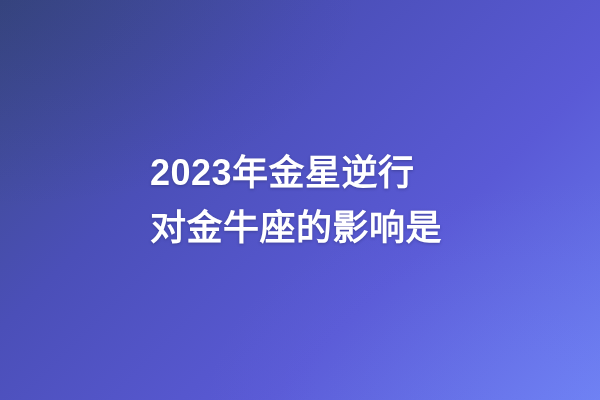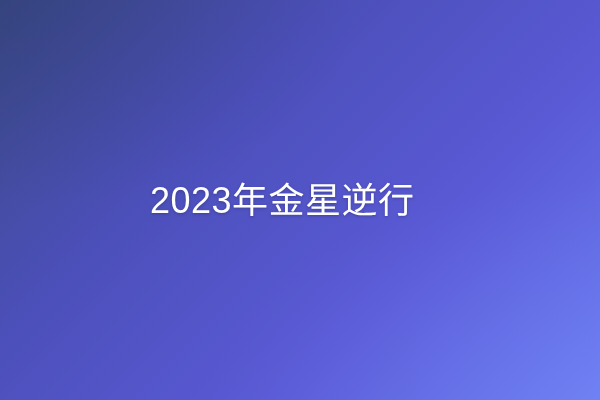--- a/index.html
+++ b/index.html
@@ -41,33 +41,34 @@
   }
 
   
   .headline {
     position: relative;
     z-index: 2;
     margin: 0;
     padding: 0 0 0 150px;
     color: #ffffff;
     font-size: 36px;
-    font-weight: 400;
+    font-weight: 700;
     line-height: 55px;
     letter-spacing: 0.5px;
     white-space: nowrap;
     text-shadow: 0 1px 3px rgba(25, 30, 70, 0.35);
   }
 
   .headline-line {
     display: block;
   }
 </style>
 </head>
 <body>
 
 <div class="title-card" style="background: linear-gradient(135deg, rgb(59, 74, 134) 0%, rgb(75, 79, 184) 33%, rgb(90, 90, 214) 67%, rgb(107, 125, 242) 100%);">
 
   <h1 class="headline" style="color: rgb(255, 255, 255);">
     <span class="headline-line">2023年金星逆行</span>
+    <span class="headline-line">对金牛座的影响是</span>
   </h1>
 
 </div>
 
 </body></html>

